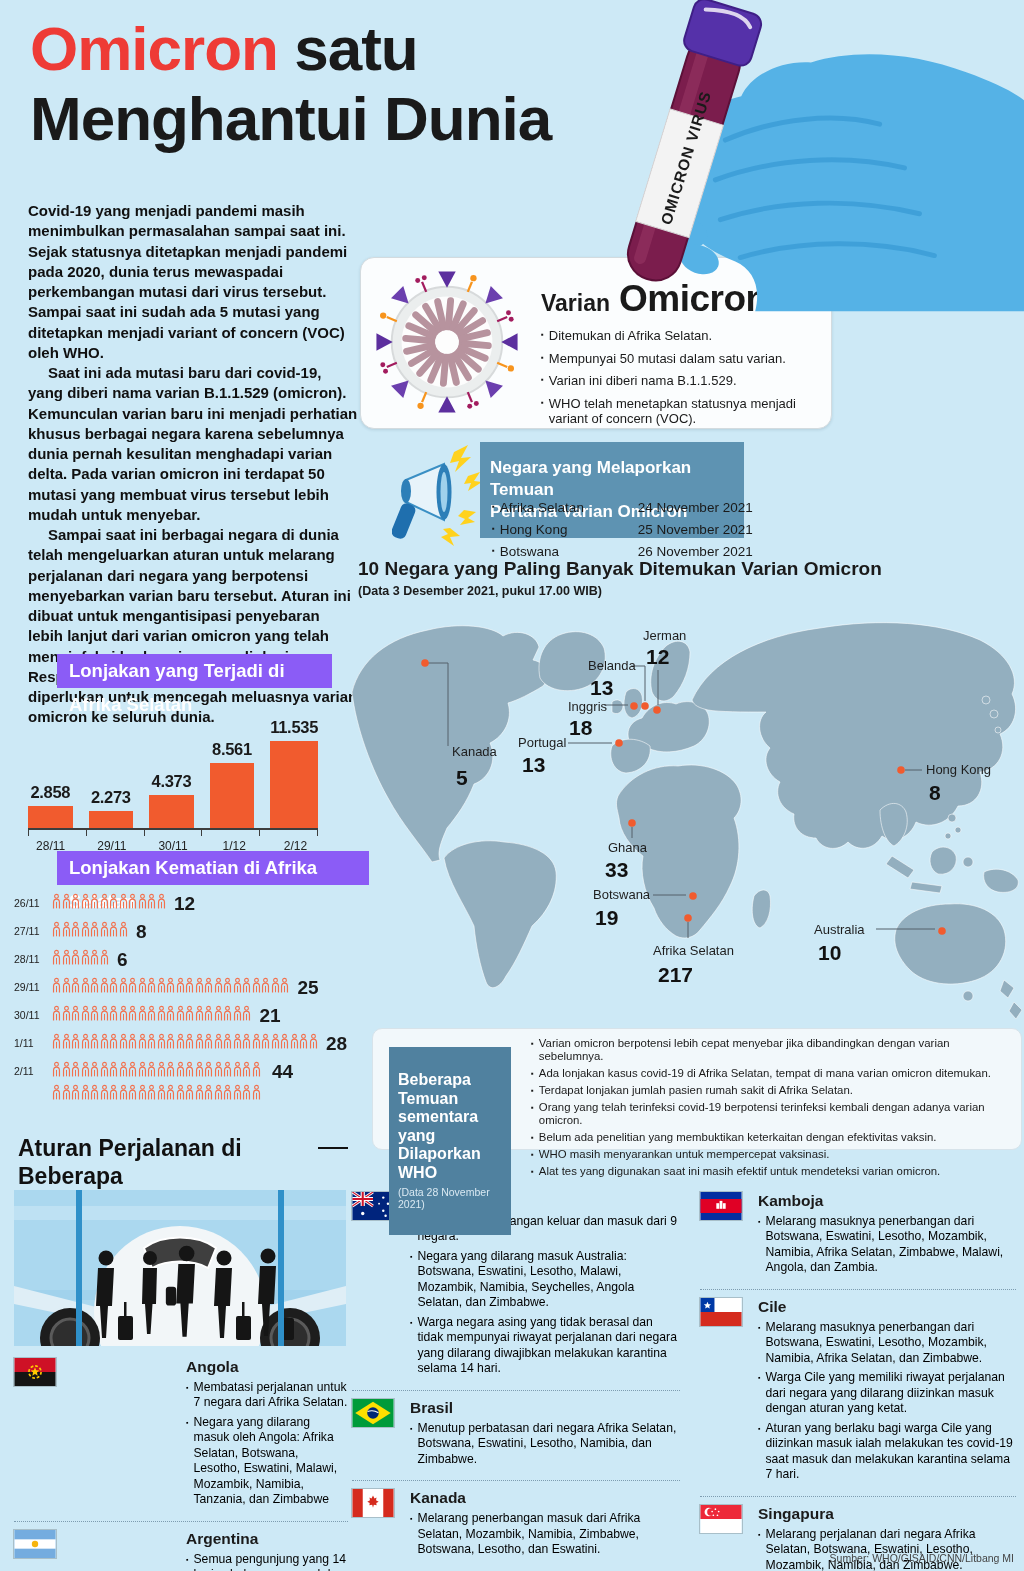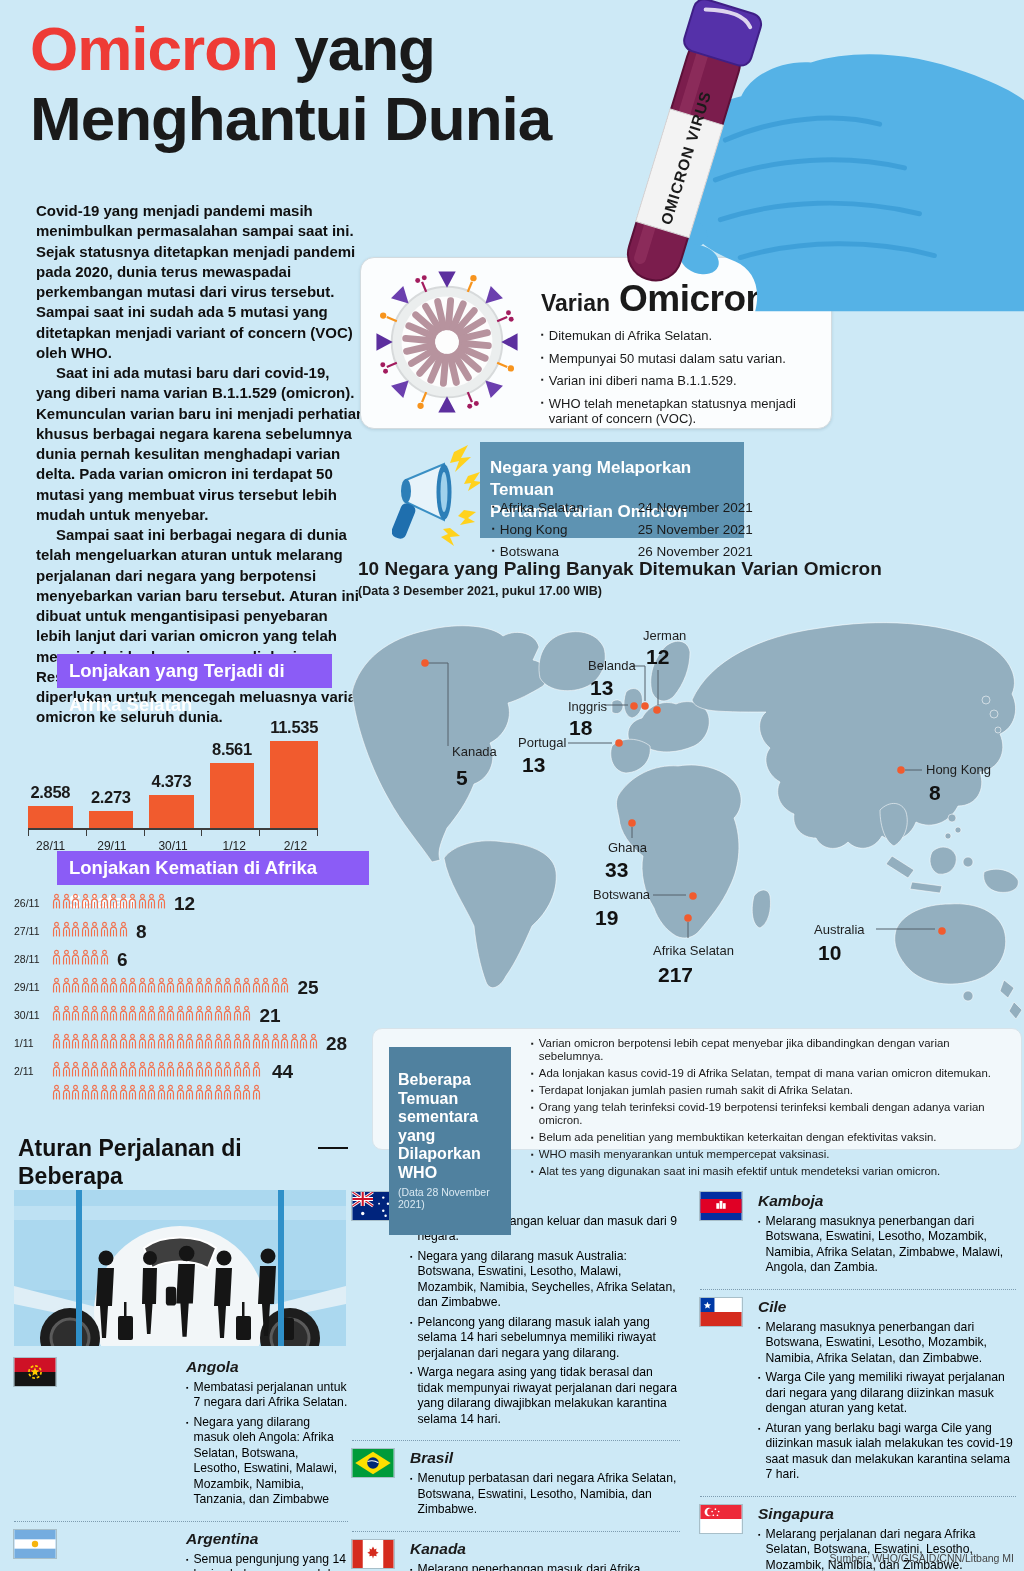--- a/index.html
+++ b/index.html
@@ -2,21 +2,21 @@
 <html><head>
 <meta charset="utf-8">
 <style>
   html,body{margin:0;padding:0;}
   .page{position:relative;width:1024px;height:1571px;background:#cde9f6;overflow:hidden;
         font-family:"Liberation Sans",sans-serif;color:#1a1a1a;}
   
   .title{position:absolute;left:30px;top:14px;font-weight:bold;font-size:62px;line-height:70px;letter-spacing:-1px;}
   .title .red{color:#ee3b36;}
   
-  .intro{position:absolute;left:36px;top:201px;width:330px;font-size:15px;font-weight:bold;line-height:1.35;color:#101010;}
+  .intro{position:absolute;left:28px;top:201px;width:330px;font-size:15px;font-weight:bold;line-height:1.35;color:#101010;}
   .intro p{margin:0;}
   .intro p + p{text-indent:20px;}
   
   .variant-box{position:absolute;left:360px;top:257px;width:470px;height:170px;background:#fbfdfe;
                border:1px solid #d3dbdf;border-radius:14px;box-shadow:0 1px 3px rgba(40,70,90,.15);z-index:2;}
   .variant-box .virus{position:absolute;left:10px;top:8px;}
   .variant-content{position:absolute;left:180px;top:20px;width:282px;}
   .variant-head{display:flex;align-items:baseline;gap:9px;margin-bottom:8px;}
   .variant-head .small{font-size:23px;font-weight:bold;}
   .variant-head .big{font-size:37px;font-weight:bold;letter-spacing:-.5px;}
@@ -69,21 +69,21 @@
   .plane{position:absolute;left:14px;top:1190px;}
   .t-col{position:absolute;}
   .t-col.left{left:14px;top:1350px;width:334px;}
   .t-col.mid{left:352px;top:1184px;width:328px;}
   .t-col.right{left:700px;top:1184px;width:316px;}
   .t-card{display:grid;column-gap:10px;padding:8px 0 9px;}
   .t-col.left .t-card{grid-template-columns:140px 1fr;gap:32px;}
   .t-col.mid .t-card,.t-col.right .t-card{grid-template-columns:48px 1fr;}
   .t-card + .t-card{border-top:1.5px dotted #7d9cb0;}
   .t-flag svg{display:block;box-shadow:0 0 0 1px rgba(0,0,0,.18);}
-  .t-name{font-size:15.5px;font-weight:bold;margin-bottom:4px;font-style:italic;}
+  .t-name{font-size:15.5px;font-weight:bold;margin-bottom:4px;}
   .t-b{display:flex;font-size:12.2px;line-height:1.27;margin-bottom:4px;color:#000000;}
   .t-b .marker{font-size:7px;margin-top:4px;}
   .source{position:absolute;left:690px;top:1552px;width:324px;text-align:right;font-size:10.5px;color:#444;}
 </style>
 </head>
 <body>
 
 <div class="page">
 
   <svg class="worldmap" width="684" height="440" viewBox="0 0 684 440">
@@ -154,21 +154,21 @@
         <text x="586" y="174" font-size="13" fill="#1e1e1e">Hong Kong</text>
         <text x="589" y="200" font-size="21" font-weight="bold" fill="#111">8</text>
         <polyline points="536,329 595,329" fill="none" stroke="#55606a" stroke-width="1"></polyline>
         <circle cx="602" cy="331" r="3.8" fill="#f15b2e"></circle>
         <text x="474" y="334" font-size="13" fill="#1e1e1e">Australia</text>
         <text x="478" y="360" font-size="21" font-weight="bold" fill="#111">10</text>
       </g>
   </svg>
 
   <div class="title">
-    <div><span class="red">Omicron</span> <span>yang</span></div>
+    <div><span class="red">Omicron</span> <span>satu</span></div>
     <div>Menghantui Dunia</div>
   </div>
 
   <div class="intro">
     <p>Covid-19 yang menjadi pandemi masih menimbulkan permasalahan sampai saat ini. Sejak statusnya ditetapkan menjadi pandemi pada 2020, dunia terus mewaspadai perkembangan mutasi dari virus tersebut. Sampai saat ini sudah ada 5 mutasi yang ditetapkan menjadi variant of concern (VOC) oleh WHO.</p>
     <p>Saat ini ada mutasi baru dari covid-19, yang diberi nama varian B.1.1.529 (omicron). Kemunculan varian baru ini menjadi perhatian khusus berbagai negara karena sebelumnya dunia pernah kesulitan menghadapi varian delta. Pada varian omicron ini terdapat 50 mutasi yang membuat virus tersebut lebih mudah untuk menyebar.</p>
     <p>Sampai saat ini berbagai negara di dunia telah mengeluarkan aturan untuk melarang perjalanan dari negara yang berpotensi menyebarkan varian baru tersebut. Aturan ini dibuat untuk mengantisipasi penyebaran lebih lanjut dari varian omicron yang telah menginfeksi berbagai negara di dunia. Respons cepat dari berbagai negara ini diperlukan untuk mencegah meluasnya varian omicron ke seluruh dunia.</p>
   </div>
 
   <div class="variant-box">
@@ -1267,25 +1267,21 @@
           </svg>
         </div>
         <div class="t-body">
           <div class="t-name">Australia</div>
           <div class="t-b">
             <span class="marker">▪</span>
             <span>Melarang penerbangan keluar dan masuk dari 9 negara.</span>
           </div>
           <div class="t-b">
             <span class="marker">▪</span>
-            <span>Negara yang dilarang masuk Australia: Botswana, Eswatini, Lesotho, Malawi, Mozambik, Namibia, Seychelles, Afrika Selatan, dan Zimbabwe.</span>
-          </div>
-          <div class="t-b">
-            <span class="marker">▪</span>
-            <span>Pelancong yang dilarang masuk ialah yang selama 14 hari sebelumnya memiliki riwayat perjalanan dari negara yang dilarang.</span>
+            <span>Negara yang dilarang masuk Australia: Botswana, Eswatini, Lesotho, Malawi, Mozambik, Namibia, Seychelles, Angola Selatan, dan Zimbabwe.</span>
           </div>
           <div class="t-b">
             <span class="marker">▪</span>
             <span>Warga negara asing yang tidak berasal dan tidak mempunyai riwayat perjalanan dari negara yang dilarang diwajibkan melakukan karantina selama 14 hari.</span>
           </div>
         </div>
       </div>
       <div class="t-card">
         <div class="t-flag">
           <svg viewBox="0 0 44 30" width="42" height="28">

